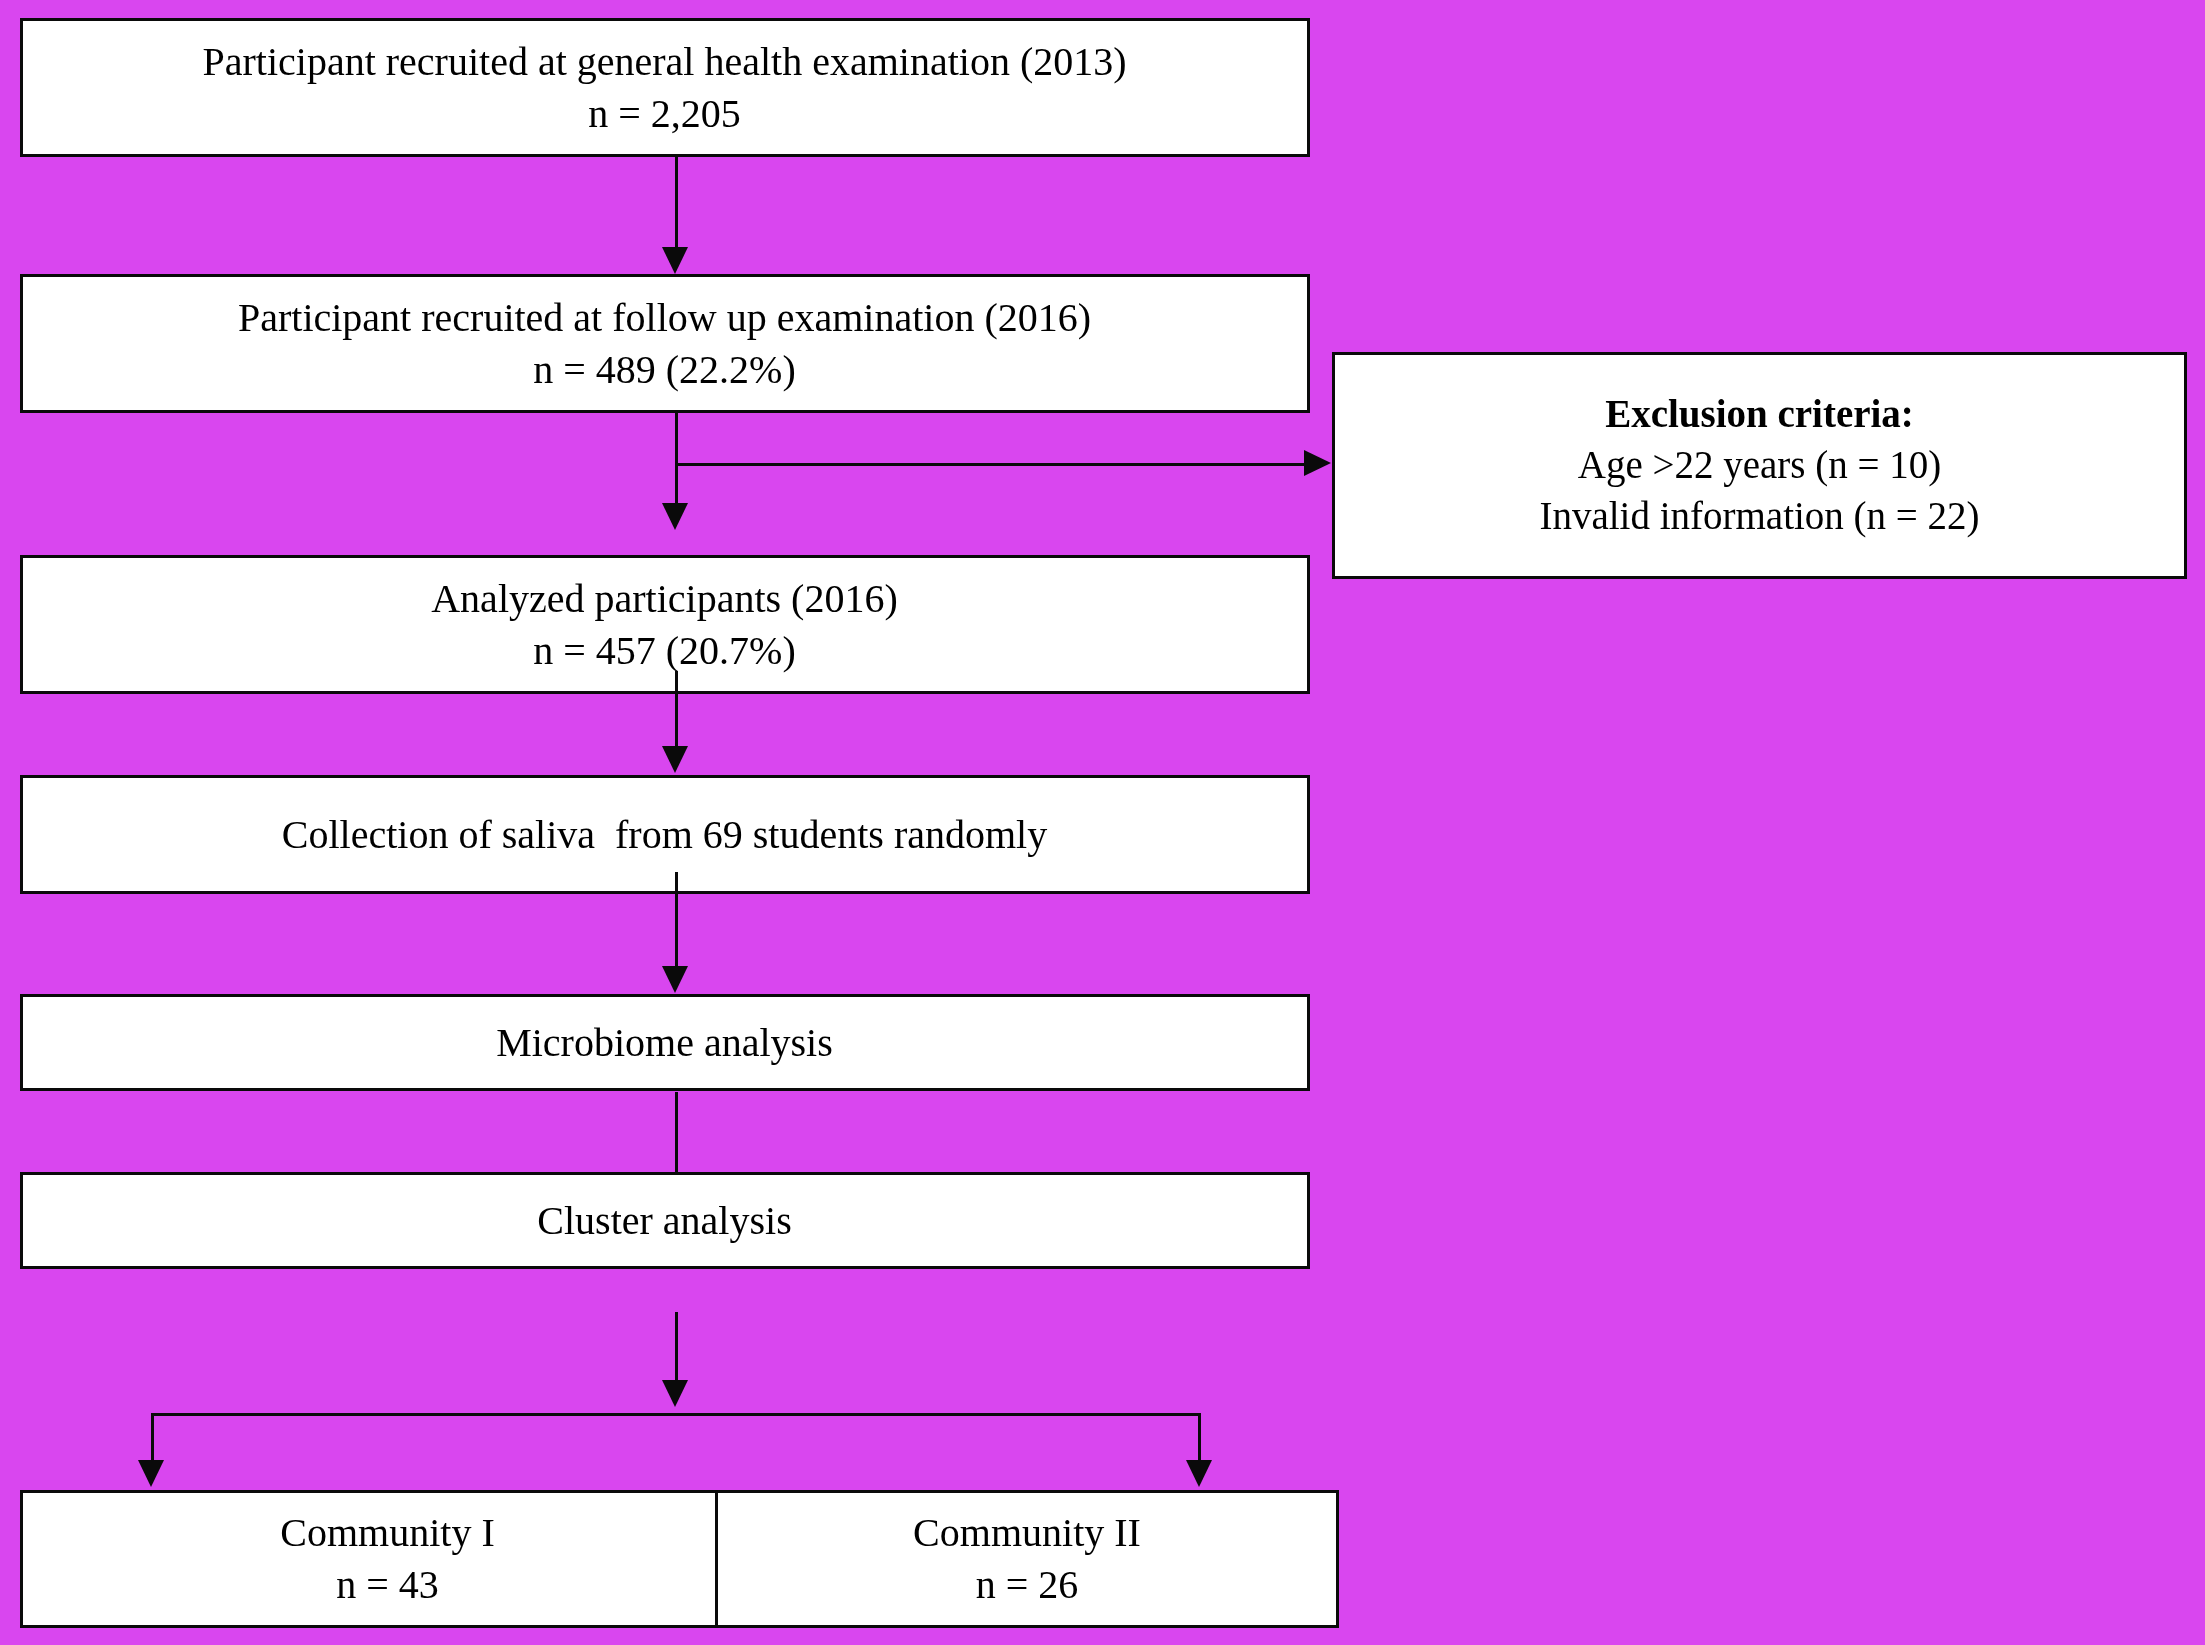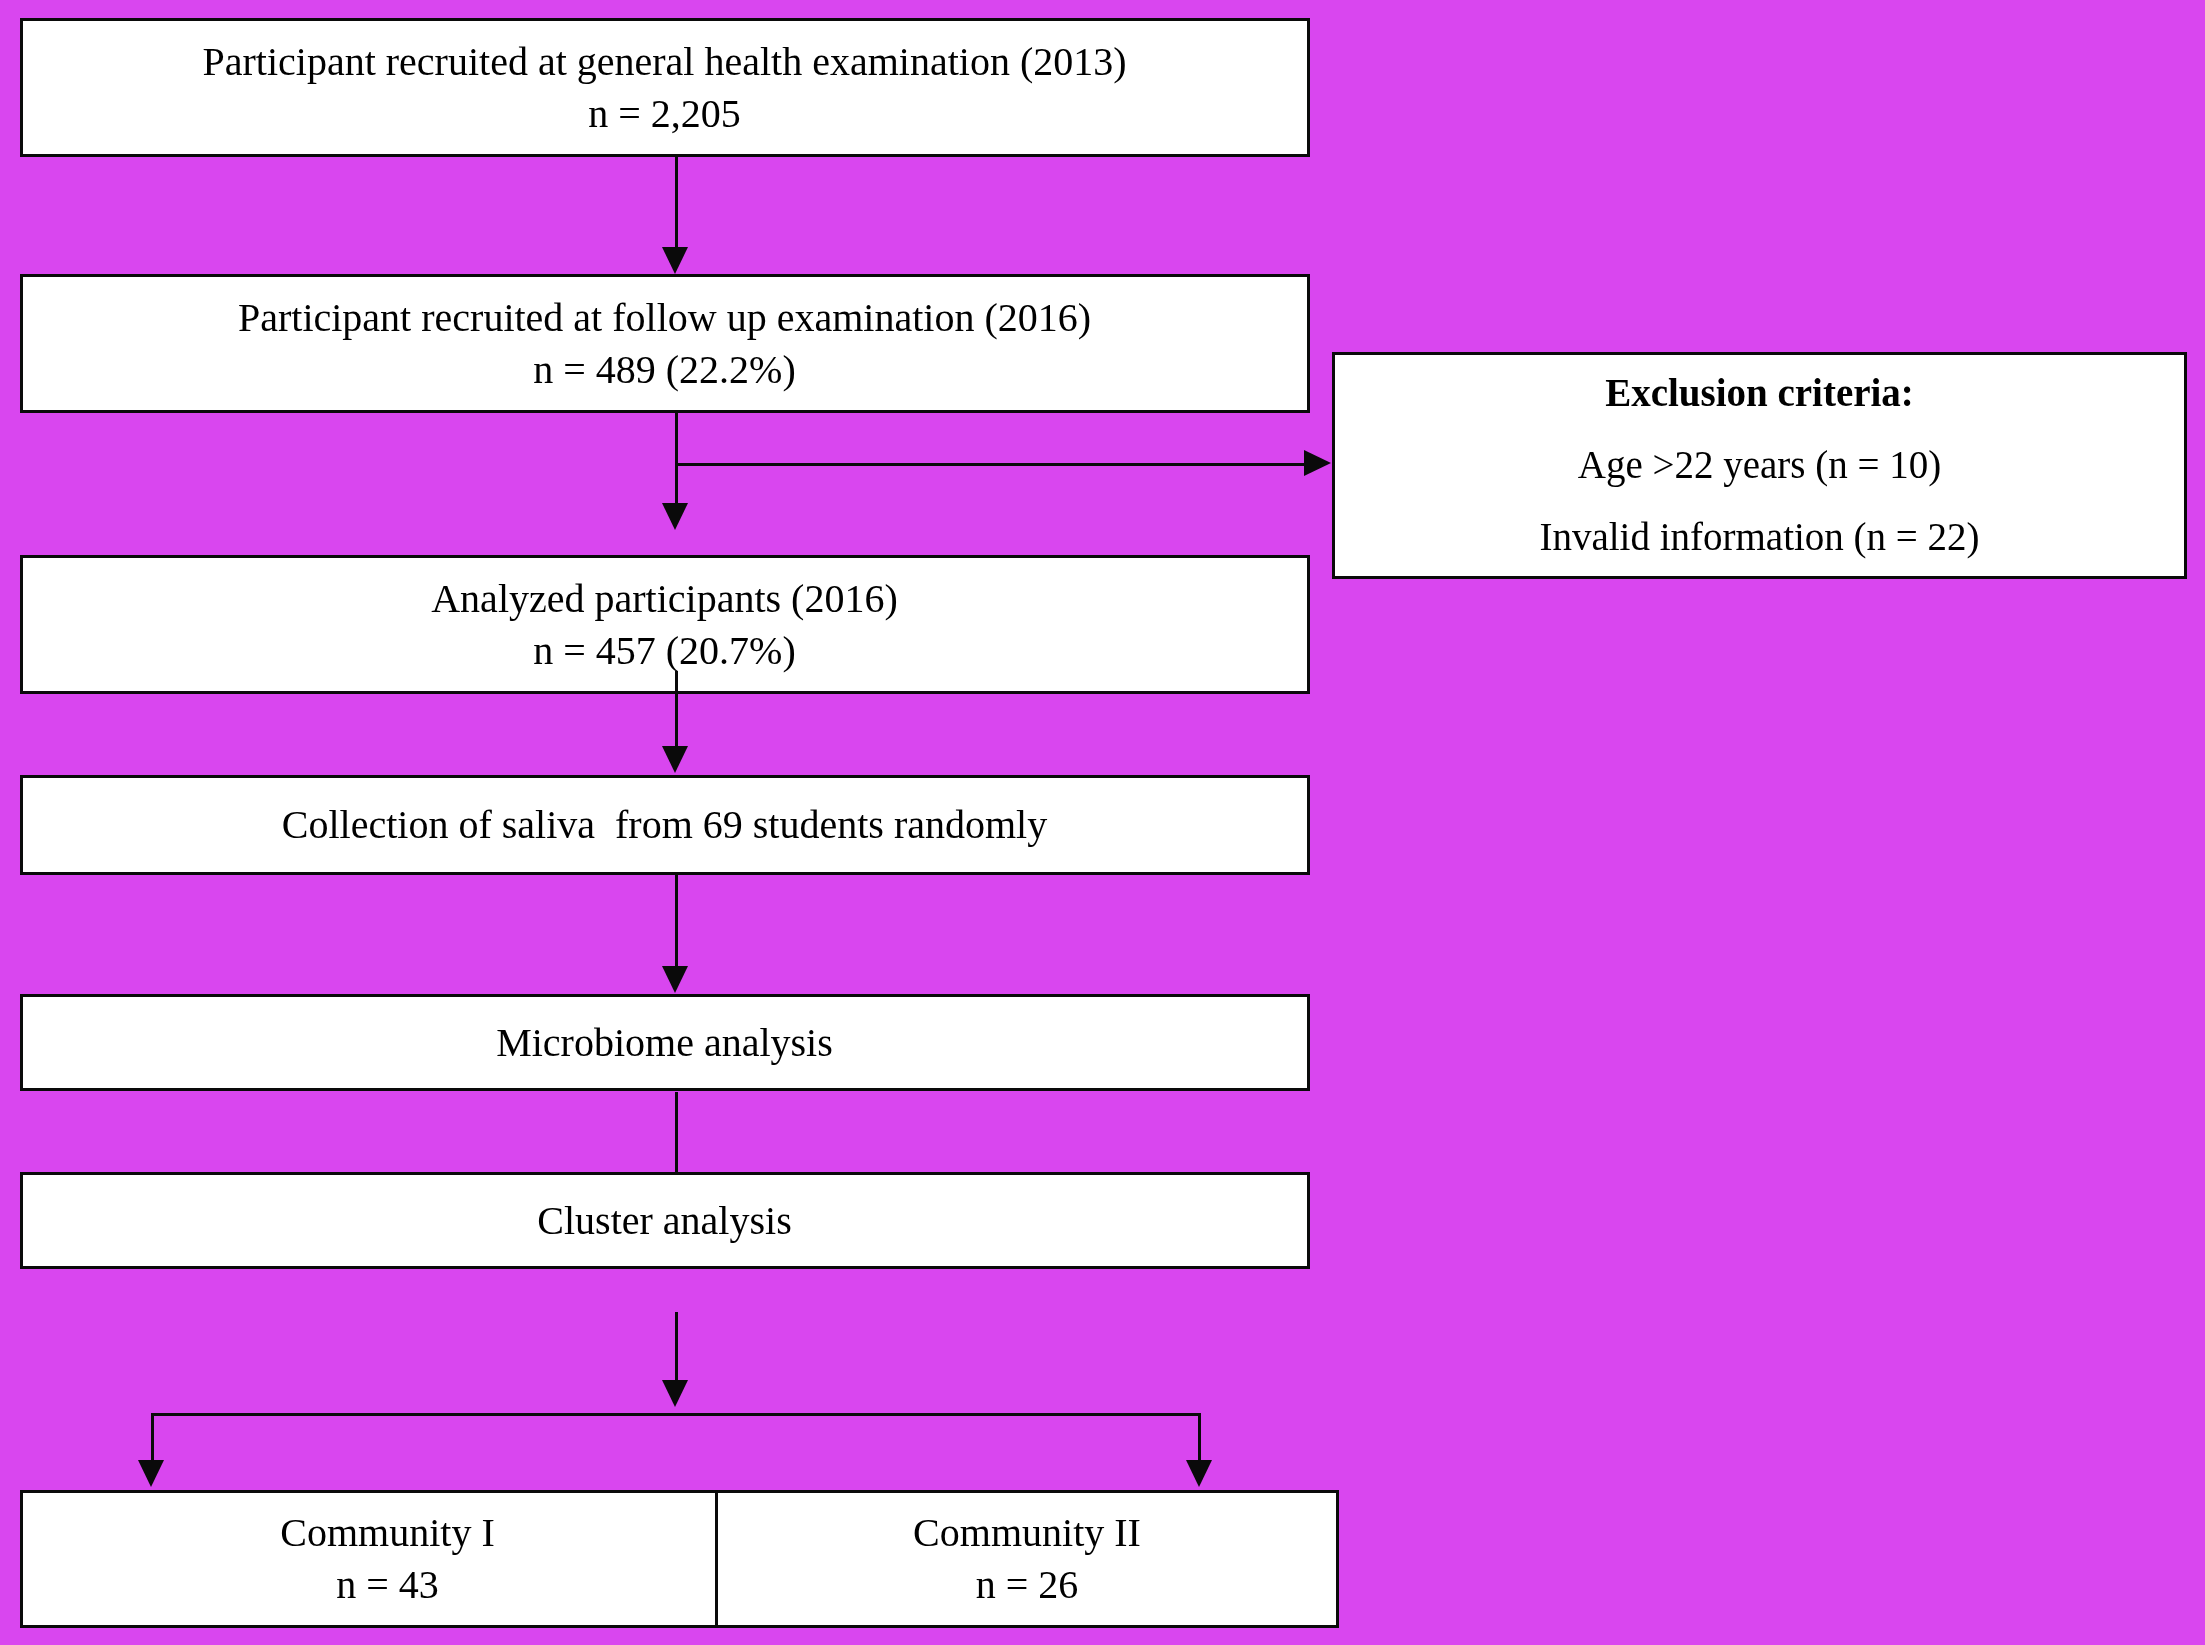--- a/index.html
+++ b/index.html
@@ -28,21 +28,21 @@
     align-items: center;
     justify-content: center;
     text-align: center;
     line-height: 1.30;
   }
   .box .line {
     display: block;
     white-space: pre;
   }
   .t-main { font-size: 40px; }
-  .t-excl { font-size: 39px; gap: 21px; }
+  .t-excl { font-size: 39px; }
   .bold  { font-weight: bold; }
 
   
   .vline {
     position: absolute;
     width: 3.2px;
     background: #0a0a0a;
   }
   .hline {
     position: absolute;
@@ -95,21 +95,21 @@
   </div>
 
   <div class="box t-main" style="left:19.5px; top:532px; width:1290px; height:139px;margin-top:23px;">
     <span class="line">Analyzed participants (2016)</span>
     <span class="line">n = 457 (20.7%)</span>
   </div>
 
   <div class="vline" style="left:675px; top:671px; height:78px;"></div>
   <div class="arrow-down" style="left:662px; top:746px;"></div>
 
-  <div class="box t-main" style="left:19.5px; top:775px; width:1290px; height:100px;text-align:center;">
+  <div class="box t-main" style="left:19.5px; top:775px; width:1290px; height:119px;text-align:center;">
     <span class="line">Collection of saliva  from 69 students randomly</span>
   </div>
 
   <div class="vline" style="left:675px; top:872px; height:96px;"></div>
   <div class="arrow-down" style="left:662px; top:966px;"></div>
 
   <div class="box t-main" style="left:19.5px; top:994px; width:1290px; height:97px;">
     <span class="line">Microbiome analysis</span>
   </div>
 

